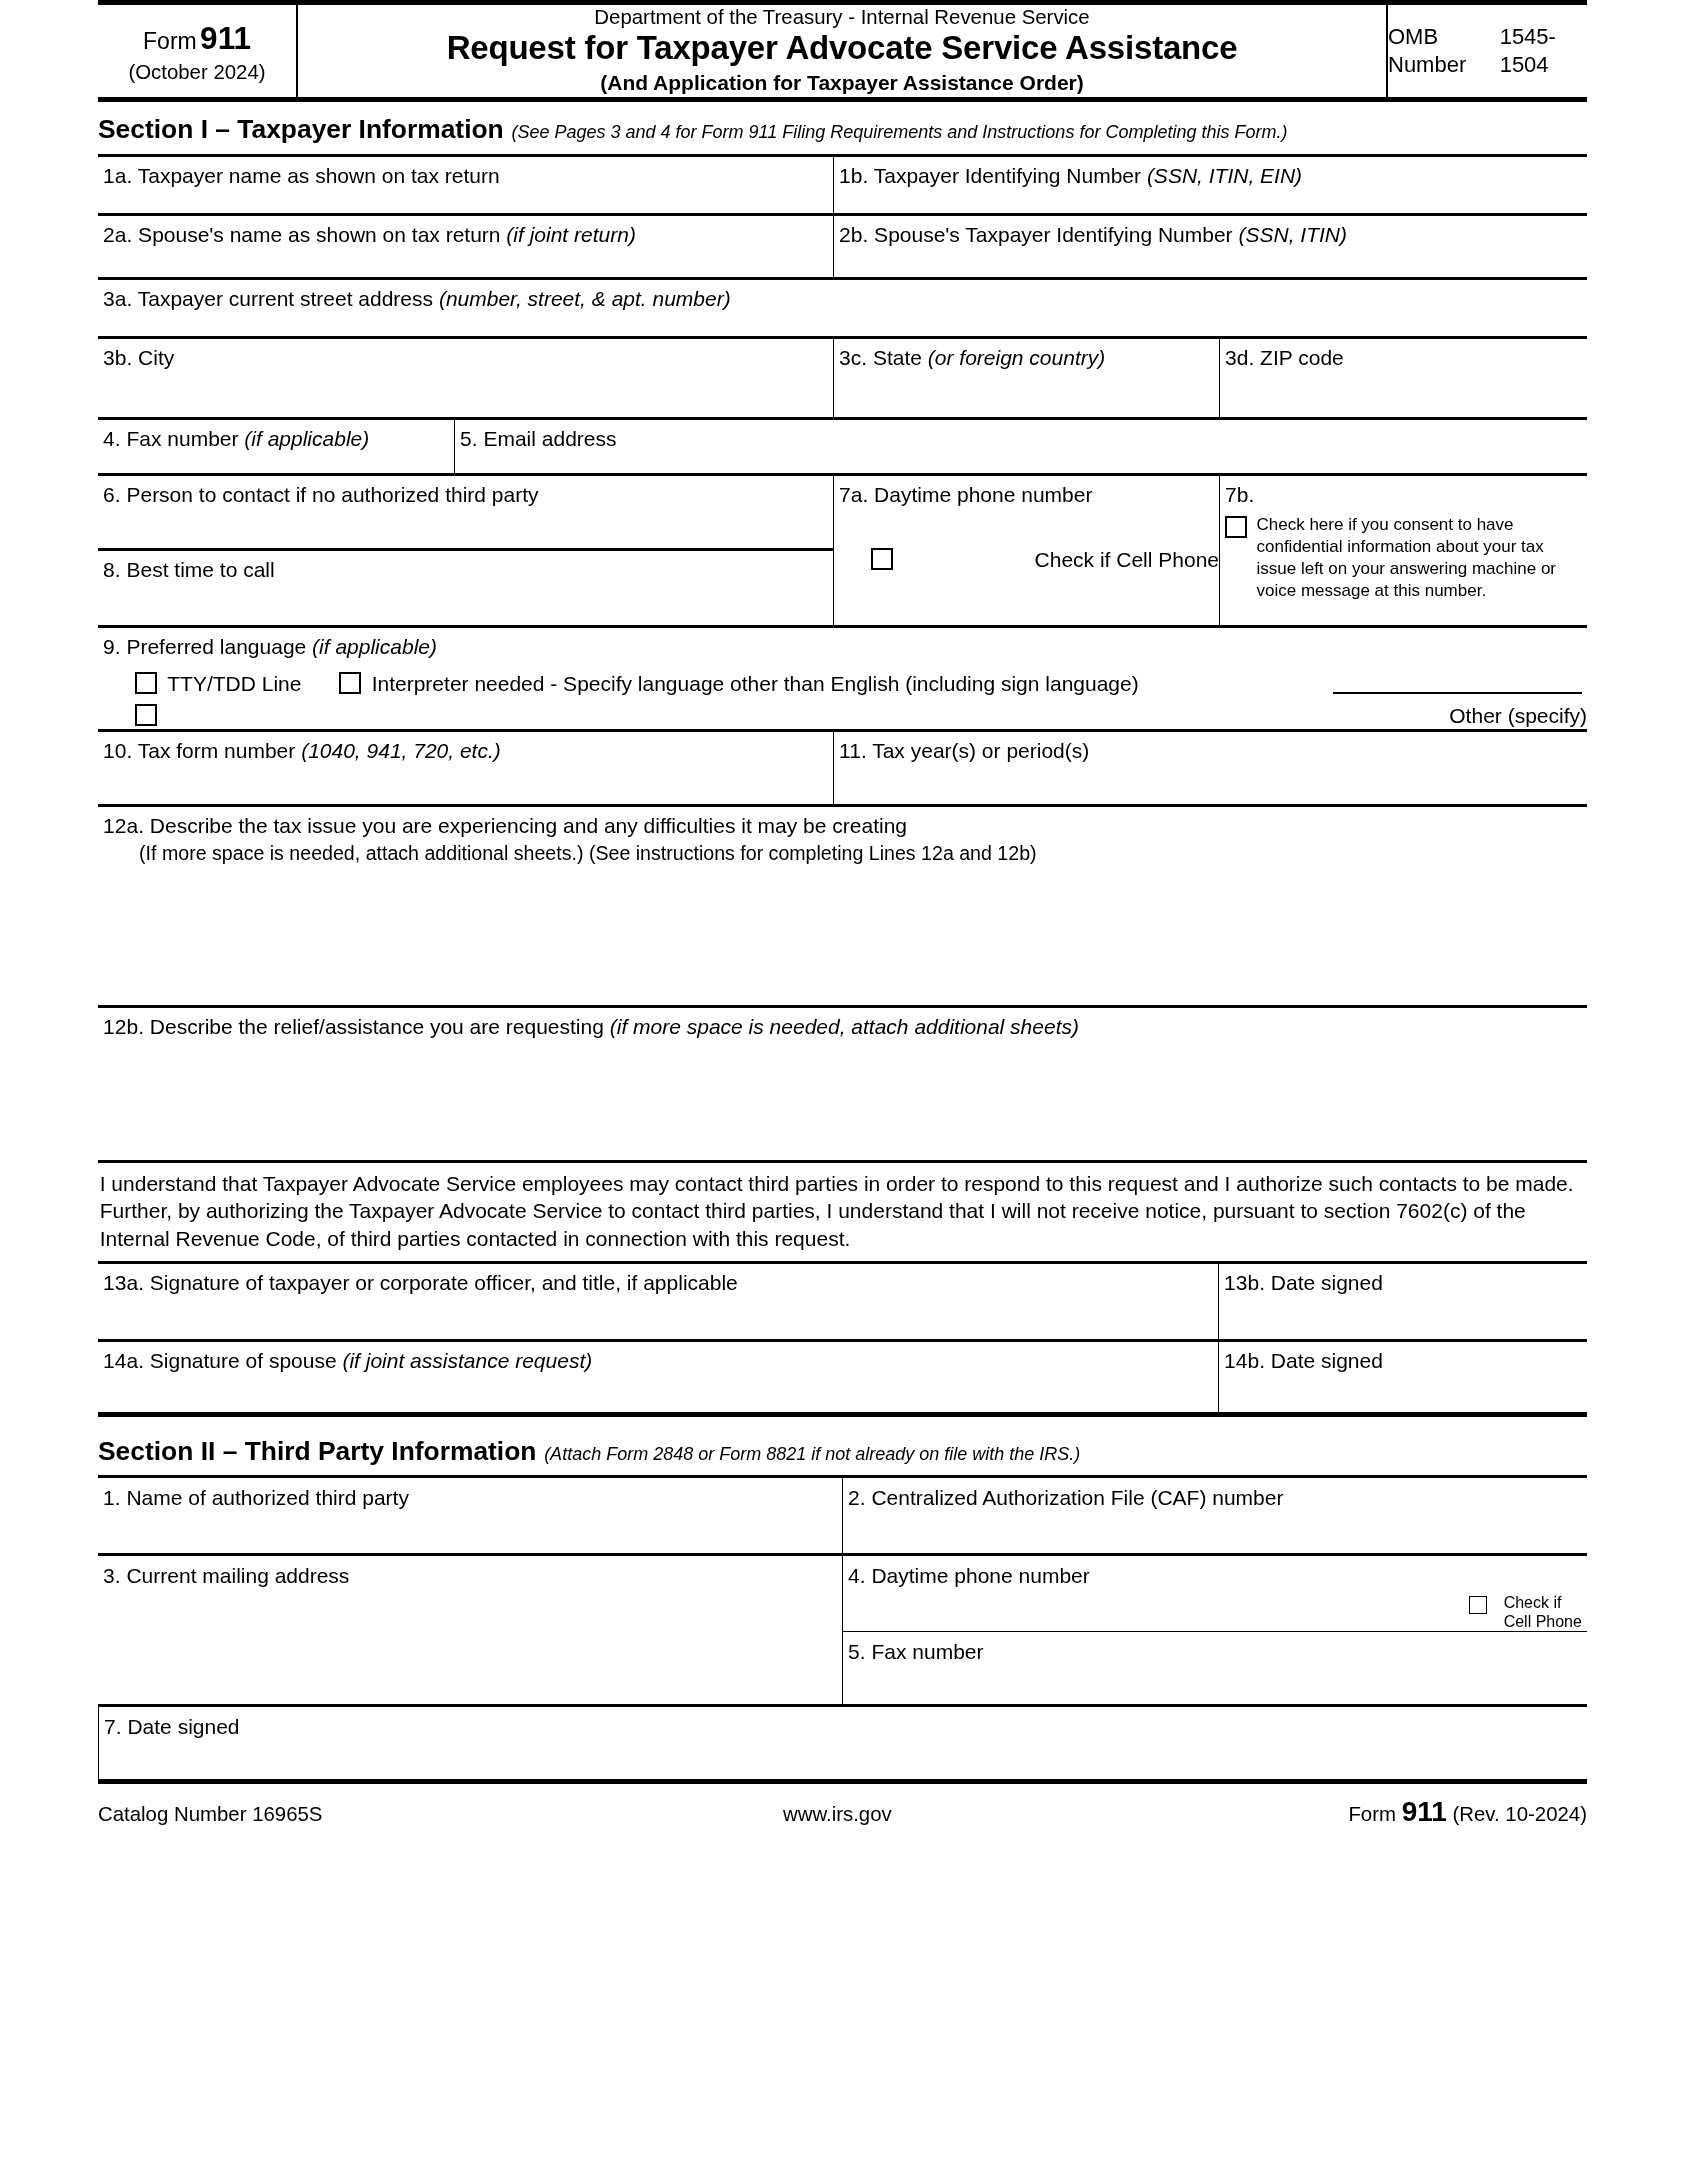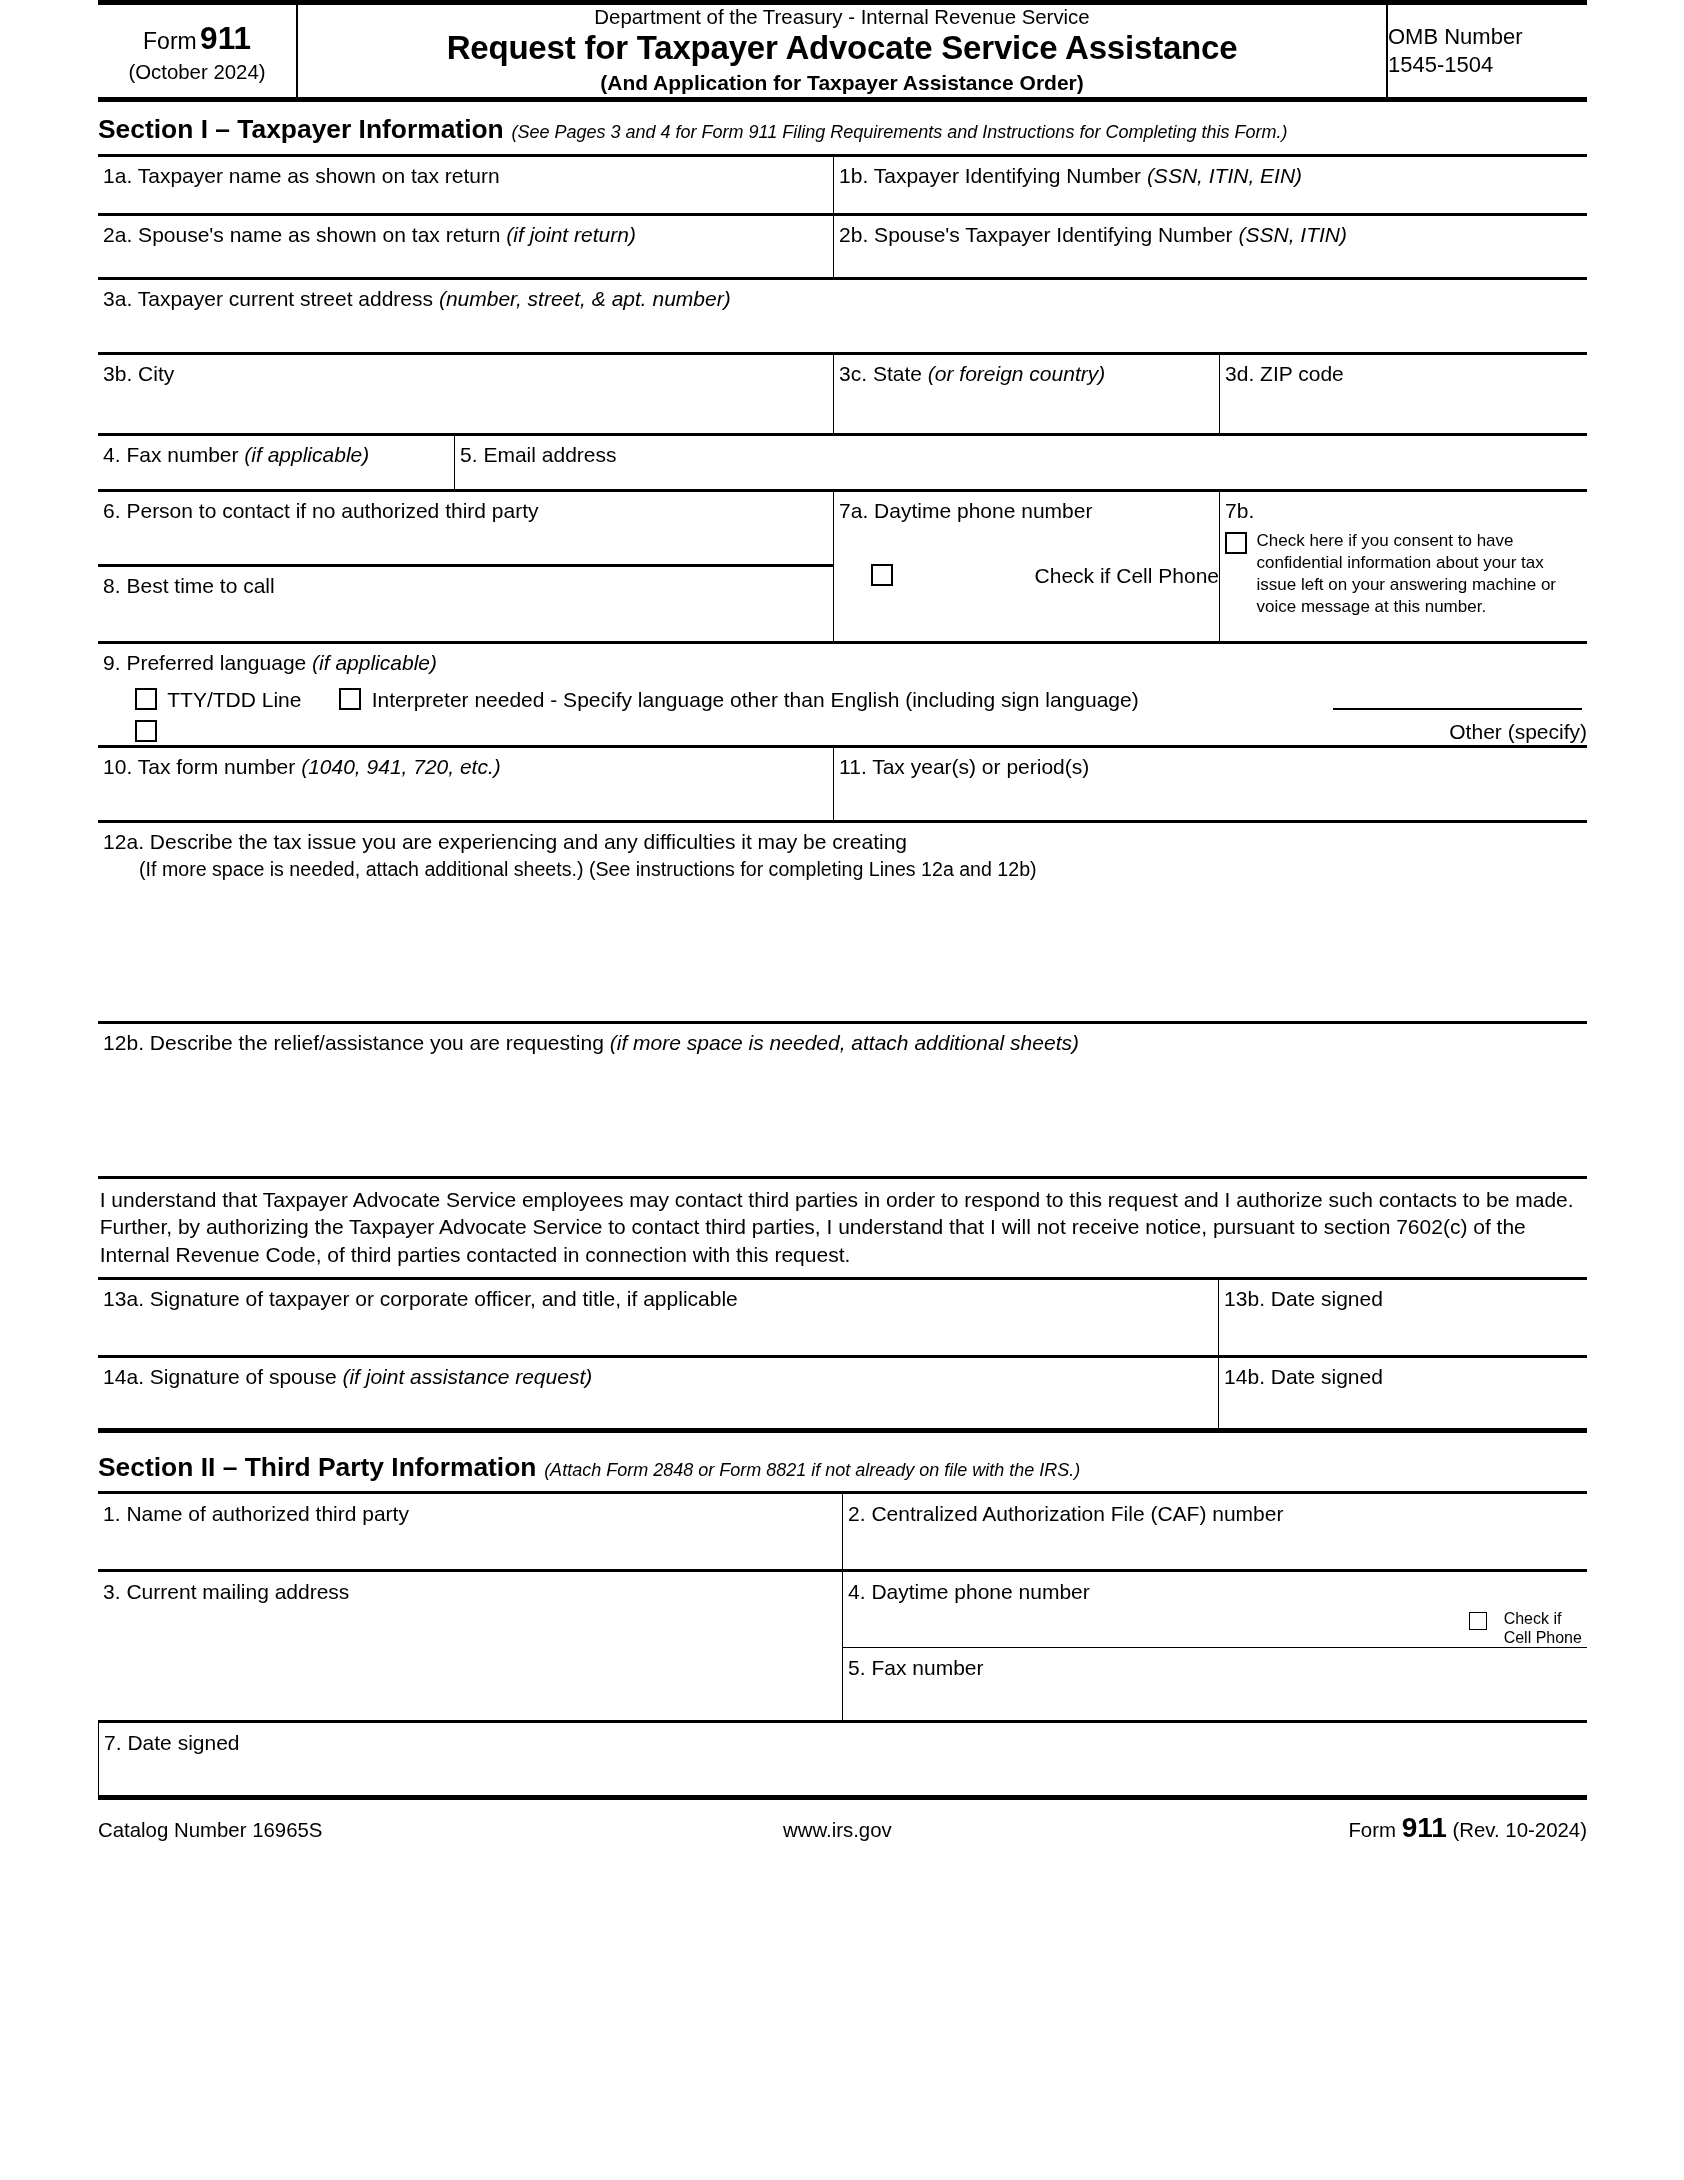--- a/index.html
+++ b/index.html
@@ -68,22 +68,22 @@
     padding: 1.7px 0 3.4px;
     text-align: right;
   }
   .hdr-dept { font-size: 20.4px; margin-bottom: 0.9px; }
   .hdr-title { font-size: 33px; font-weight: bold; letter-spacing: -0.2px; }
   .hdr-sub { font-size: 21px; font-weight: bold; margin-top: 3.4px; }
   .hdr-omb {
     width: 199px;
     box-sizing: border-box;
     display: flex;
-    flex-direction: column;
-    align-items: flex-start;
+    flex-direction: row;
+    align-items: center;
     justify-content: center;
   }
   .hdr-omb div { font-size: 22px; line-height: 1.28; }
 
   
   .section-head {
     padding: 12px 0 8.5px 0;
     display: flex;
     align-items: baseline;
   }
@@ -168,21 +168,21 @@
     <div class="row" style="height:61px;">
       <div class="cell fcell" style="width:735px;">
         <span class="lbl"><span>2a. Spouse's name as shown on tax return </span><span class="it">(if joint return)</span></span>
       </div>
       <div class="cell fcell vline-l" style="flex:1;">
         <span class="lbl"><span>2b. Spouse's Taxpayer Identifying Number </span><span class="it">(SSN, ITIN)</span></span>
       </div>
     </div>
 
     <div class="hr-med"></div>
-    <div class="row" style="height:72px;">
+    <div class="row" style="height:56px;">
       <div class="cell fcell" style="width:100%;">
         <span class="lbl"><span>3a. Taxpayer current street address </span><span class="it">(number, street, &amp; apt. number)</span></span>
       </div>
     </div>
 
     <div class="hr-med"></div>
     <div class="row" style="height:78px;">
       <div class="cell fcell" style="width:735px;">
         <span class="lbl">3b. City</span>
       </div>

